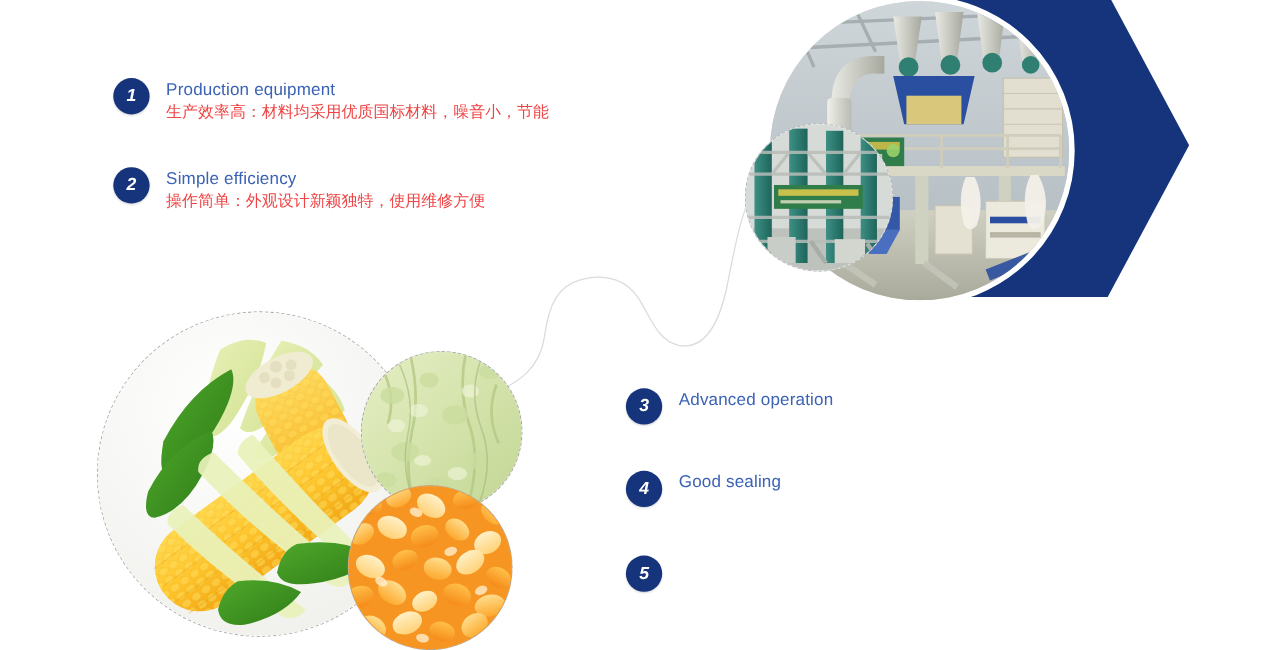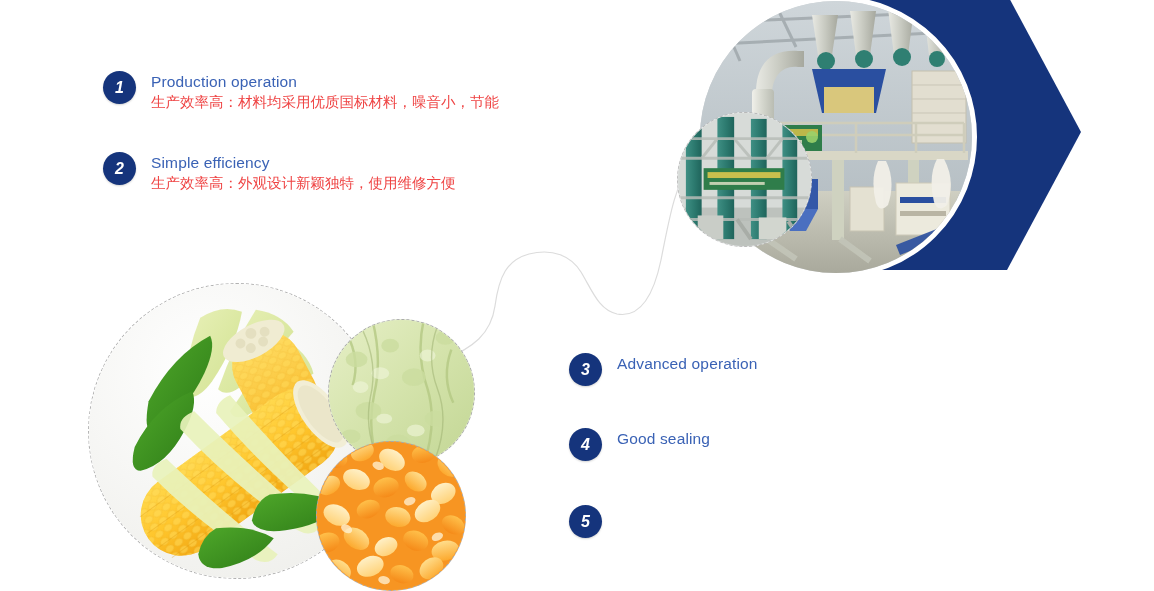--- a/index.html
+++ b/index.html
@@ -426,30 +426,30 @@
           <ellipse cx="122" cy="96" rx="6" ry="4" transform="rotate(-24 122 96)"></ellipse>
           <ellipse cx="68" cy="140" rx="6" ry="4" transform="rotate(12 68 140)"></ellipse>
         </g>
       </svg>
     </div>
   </div>
 
   <div class="feature" id="feat-1">
     <div class="badge">1</div>
     <div class="ftext">
-      <div class="fen">Production operation</div>
+      <div class="fen">Production equipment</div>
       <div class="fcn">生产效率高：材料均采用优质国标材料，噪音小，节能</div>
     </div>
   </div>
 
   <div class="feature" id="feat-2">
     <div class="badge">2</div>
     <div class="ftext">
       <div class="fen">Simple efficiency</div>
-      <div class="fcn">生产效率高：外观设计新颖独特，使用维修方便</div>
+      <div class="fcn">操作简单：外观设计新颖独特，使用维修方便</div>
     </div>
   </div>
 
   <div class="feature" id="feat-3">
     <div class="badge">3</div>
     <div class="ftext">
       <div class="fen">Advanced operation</div>
     </div>
   </div>
 

